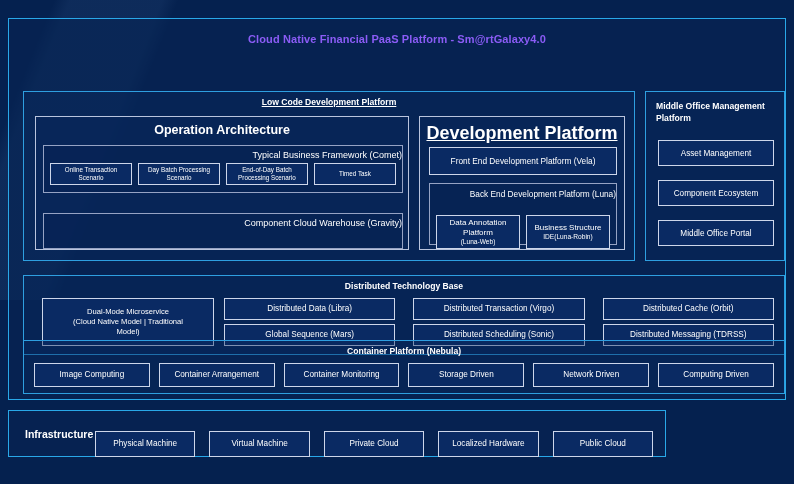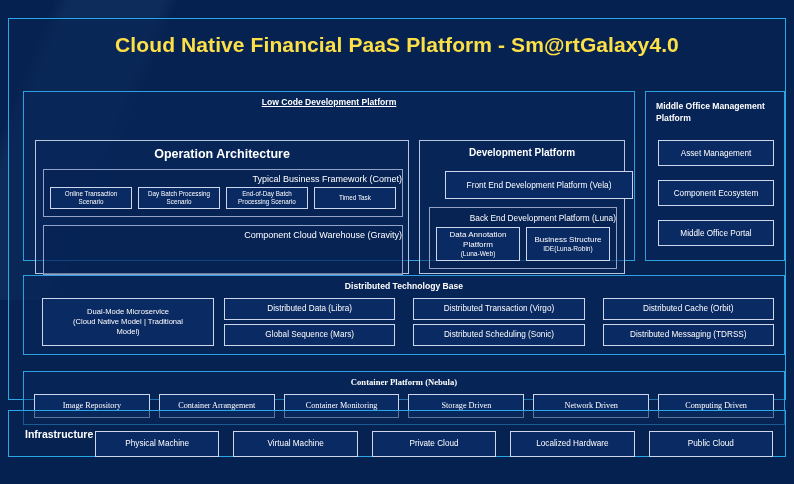--- a/index.html
+++ b/index.html
@@ -39,58 +39,57 @@
     left: 8px; top: 18px;
     width: 778px; height: 382px;
     border: 1.5px solid #29a8e8;
     background: rgba(7, 36, 84, 0.55);
     z-index: 1;
   }
 
   .infra-frame {
     position: absolute;
     left: 8px; top: 410px;
-    width: 778px; height: 47px;
+    width: 658px; height: 47px;
     border: 1.5px solid #29a8e8;
     background: rgba(7, 36, 84, 0.55);
     z-index: 1;
     display: flex;
     align-items: center;
     padding: 0 8px;
   }
 
   
   .platform-title {
     text-align: center;
-    font-size: 21px;
+    font-size: 11px;
     font-weight: bold;
     letter-spacing: .1px;
     padding-top: 14px;
-    color: #fde047;
+    color: #8b5cf6;
   }
 
   
   .sect {
     position: absolute;
     border: 1.2px solid #2e9fe0;
     background: rgba(8, 40, 92, 0.40);
   }
   .sect-title {
     text-align: center;
     font-size: 8.6px;
     font-weight: bold;
     color: #ffffff;
     padding: 4px 0 3px;
   }
 
   
   .panel {
     border: 1.2px solid #b9c4dd;
     background: rgba(8, 38, 90, 0.5);
-    margin-top: 24px;
   }
   .panel-title {
     text-align: center;
     font-weight: bold;
     color: #ffffff;
   }
 
   
   .box {
     border: 1px solid #cdd6ea;
@@ -111,40 +110,40 @@
 
   #opsarch  { position:absolute; left: 11px; top: 24px;  width: 374px; height: 134px; }
   #devplat  { position:absolute; left: 395px; top: 24px; width: 206px; height: 134px; }
 
   .pnl-h1 { font-size: 12.5px; padding: 6px 0 5px; }
 
   .sub-panel { border: 1.2px solid #96a3c4; background: rgba(7,34,82,.45); }
   .sub-title { text-align:right; font-size: 9px; font-weight: normal; padding: 4px 0 3px; color:#fff; }
 
   #comet   { position:absolute; left: 7px; top: 28px; width: 360px; height: 48px; }
-  #gravity { position:absolute; left: 7px; top: 84px; width: 360px; height: 50px; }
+  #gravity { position:absolute; left: 7px; top: 96px; width: 360px; height: 36px; }
 
   .row { display: flex; gap: 6px; padding: 0 6px; }
   .row .box { flex: 1; }
 
   #comet .row .box   { height: 22px; font-size: 6.3px; }
   #gravity .row .box { height: 22px; font-size: 8.2px; font-weight: bold; }
 
   
-  #devplat .pnl-h1 { font-size: 10px; }
+  #devplat .pnl-h1 { font-size: 18px; text-decoration: underline; }
   .dev-box-wide {
-    position: absolute; left: 25px; width: 188px; height: 28px;
+    position: absolute; left: 9px; width: 188px; height: 28px;
     border: 1px solid #cdd6ea; background: #0a2a63;
     display:flex; align-items:center; justify-content:center;
     font-size: 8.3px; color: #fff;
   }
   #frontend { top: 30px; }
   #luna { position:absolute; left: 9px; top: 66px; width: 188px; height: 62px;
           border: 1.2px solid #96a3c4; background: rgba(7,34,82,.45); }
-  #luna .sub-title { font-size: 8.3px; padding: 5px 0 4px; }
+  #luna .sub-title { font-size: 8.3px; padding: 5px 0 16px; }
   #luna .row .box { height: 34px; flex-direction: column; font-size: 8px; }
   #luna .row .box .small { font-size: 6.6px; }
 
   
   #midoffice { left: 636px; top: 72px; width: 140px; height: 170px; }
   .mid-title {
     font-size: 8.6px; font-weight: bold; color: #ffffff;
     padding: 9px 0 0 10px; line-height: 1.35; text-align: left;
   }
   .mid-box {
@@ -169,21 +168,21 @@
   }
   .dtb-grid {
     position: absolute; left: 200px; top: 22px; right: 10px; height: 48px;
     display: grid; grid-template-columns: repeat(3, 1fr);
     grid-template-rows: repeat(2, 1fr);
     column-gap: 18px; row-gap: 4px;
   }
   .dtb-grid .box { font-size: 8.2px; }
 
   
-  #container { left: 14px; top: 352px; width: 762px; height: 54px; font-family: Liberation Serif, serif; }
+  #container { left: 14px; top: 321px; width: 762px; height: 54px; }
   #container .sect-title { padding-top: 5px; }
   .cont-row {
     position: absolute; left: 10px; right: 10px; top: 22px; height: 24px;
     display: flex; gap: 9px;
   }
   .cont-row .box { flex: 1; font-size: 8.2px; }
 
   
   .infra-label {
     font-size: 10.5px; font-weight: bold; color: #ffffff;
@@ -267,21 +266,21 @@
       <div class="box">Distributed Cache (Orbit)</div>
       <div class="box">Global Sequence (Mars)</div>
       <div class="box">Distributed Scheduling (Sonic)</div>
       <div class="box">Distributed Messaging (TDRSS)</div>
     </div>
   </div>
 
   <div class="sect" id="container">
     <div class="sect-title">Container Platform (Nebula)</div>
     <div class="cont-row">
-      <div class="box">Image Repository</div>
+      <div class="box">Image Computing</div>
       <div class="box">Container Arrangement</div>
       <div class="box">Container Monitoring</div>
       <div class="box">Storage Driven</div>
       <div class="box">Network Driven</div>
       <div class="box">Computing Driven</div>
     </div>
   </div>
 
 </div>
 

